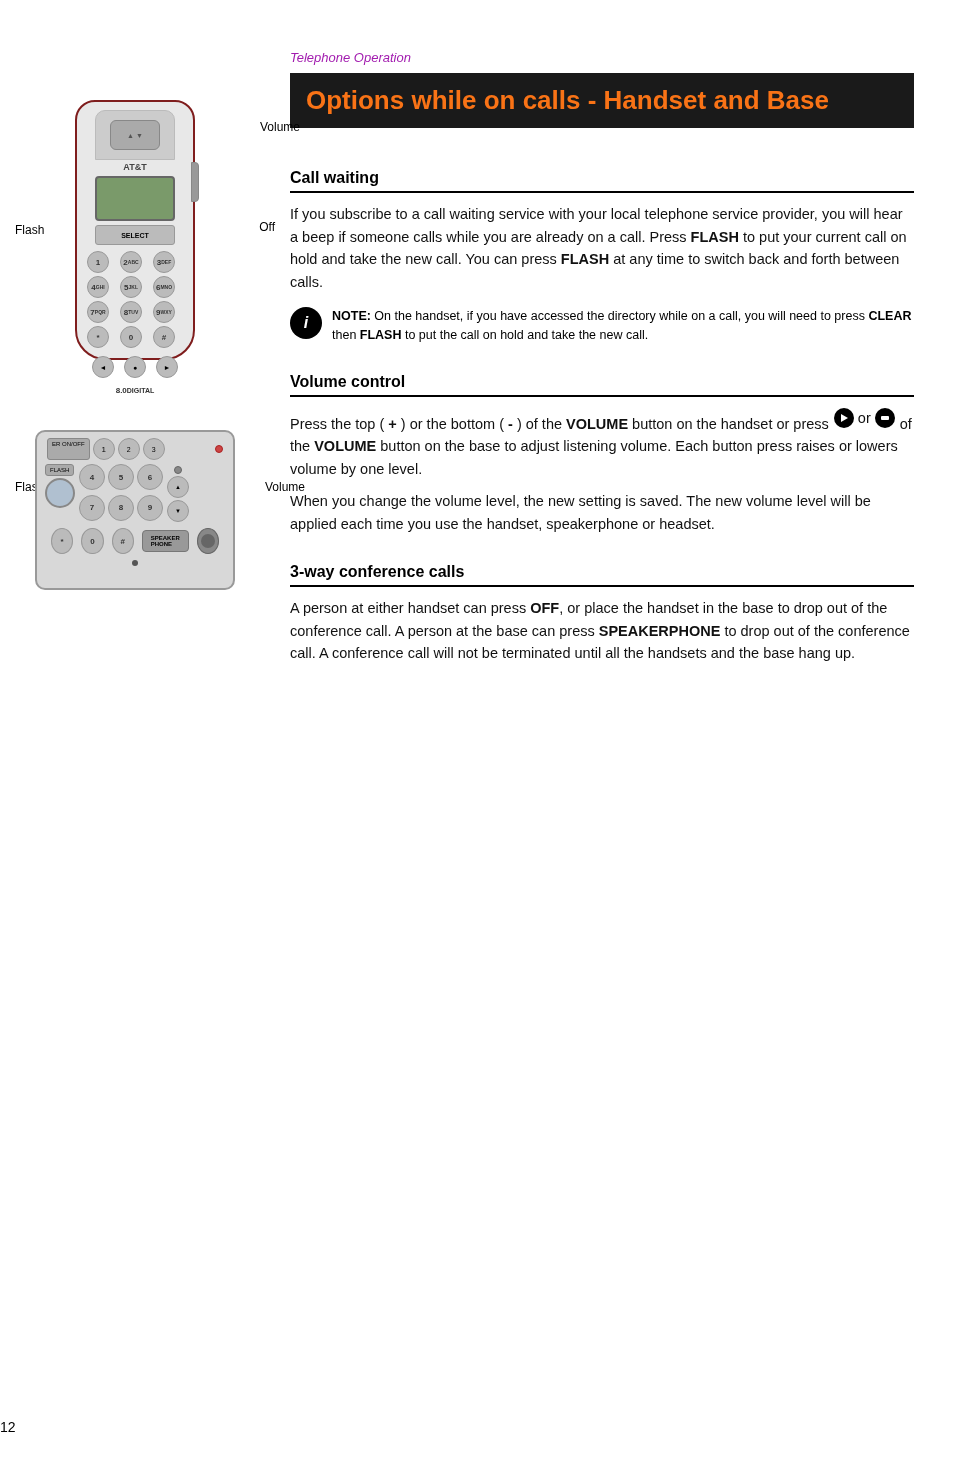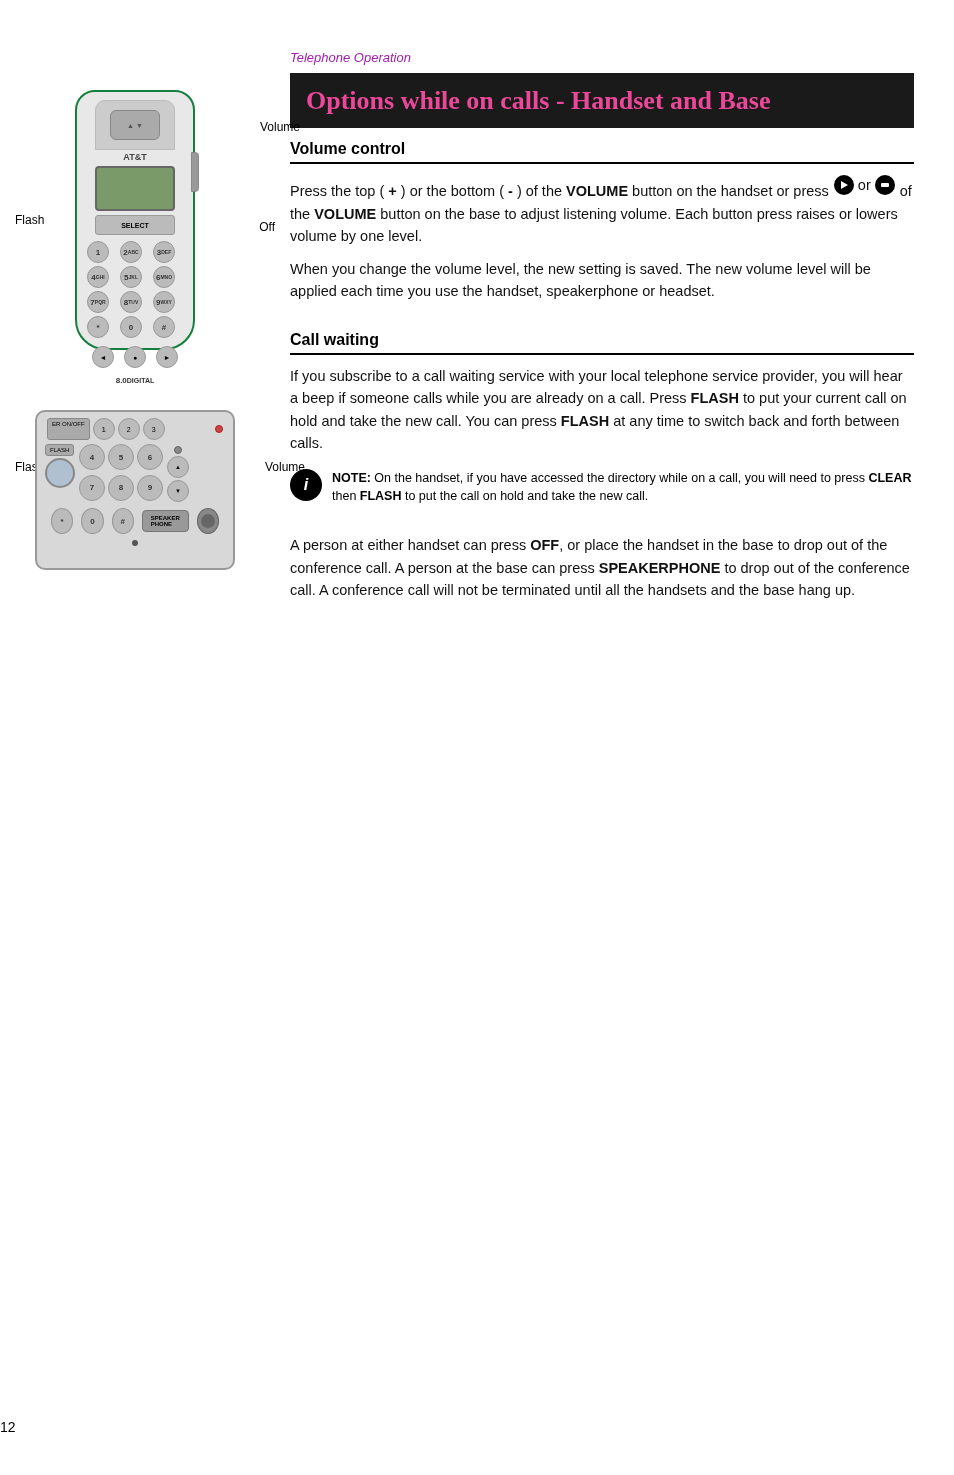--- a/index.html
+++ b/index.html
@@ -40,27 +40,26 @@
     
     .section-label {
       font-style: italic;
       font-size: 13px;
       margin-bottom: 8px;
       color: #a21caf;
     }
 
     .section-title-box {
       background: #1a1a1a;
-      color: #ec4899;
+      color: #f97316;
       padding: 12px 16px;
       font-size: 26px;
       font-weight: bold;
       line-height: 1.2;
-      margin-bottom: 12px;
-      font-family: Liberation Serif, serif;
+      margin-bottom: 41px;
     }
 
     
     .subsection {
       margin-bottom: 28px;
     }
 
     .subsection-title {
       font-size: 16px;
       font-weight: bold;
@@ -133,23 +132,23 @@
       font-size: 12px;
       color: #000;
     }
 
     
     .handset {
       width: 120px;
       height: 260px;
       background: #e8e8e8;
       border-radius: 20px 20px 30px 30px;
-      border: 2px solid #15803d;
+      border: 2px solid #7f1d1d;
       position: relative;
-      margin: 0 auto;
+      margin: 10px auto;
     }
 
     .handset-top {
       width: 80px;
       height: 50px;
       background: #ccc;
       border-radius: 10px 10px 0 0;
       margin: 8px auto 0;
       display: flex;
       align-items: center;
@@ -405,20 +404,38 @@
 
       <span style="position:absolute;right:-55px;top:50px;font-size:12px;">Volume</span>
     </div>
   </div>
 
   <div class="right-col">
 
     <div class="section-label">Telephone Operation</div>
 
     <div class="section-title-box">Options while on calls - Handset and Base</div>
+
+    <div class="subsection">
+      <div class="subsection-title">Call waiting</div>
+      <div class="subsection-body">
+        <p>
+          If you subscribe to a call waiting service with your local telephone service provider, you will hear a beep if someone calls while you are already on a call. Press <strong>FLASH</strong> to put your current call on hold and take the new call. You can press <strong>FLASH</strong> at any time to switch back and forth between calls.
+        </p>
+      </div>
+
+      <div class="note-box">
+        <div class="note-icon">
+          <span style="font-style:italic;font-size:16px;font-weight:bold;">i</span>
+        </div>
+        <div class="note-text">
+          <strong>NOTE:</strong> On the handset, if you have accessed the directory while on a call, you will need to press <strong>CLEAR</strong> then <strong>FLASH</strong> to put the call on hold and take the new call.
+        </div>
+      </div>
+    </div>
 
     <div class="subsection">
       <div class="subsection-title">Volume control</div>
       <div class="subsection-body">
         <p>
           Press the top ( <strong>+</strong> ) or the bottom ( <strong>-</strong> ) of the <strong>VOLUME</strong>
           button on the handset or press 
           <span style="display:inline-flex;align-items:center;gap:3px;">
             <svg width="22" height="22" viewBox="0 0 22 22" style="vertical-align:middle;">
               <circle cx="11" cy="11" r="10" fill="#000"></circle>
@@ -431,38 +448,21 @@
             </svg>
           </span>
           of the <strong>VOLUME</strong> button on the base to adjust listening volume.
           Each button press raises or lowers volume by one level.
         </p>
         <p>When you change the volume level, the new setting is saved. The new volume level will be applied each time you use the handset, speakerphone or headset.</p>
       </div>
     </div>
 
     <div class="subsection">
-      <div class="subsection-title">Call waiting</div>
-      <div class="subsection-body">
-        <p>
-          If you subscribe to a call waiting service with your local telephone service provider, you will hear a beep if someone calls while you are already on a call. Press <strong>FLASH</strong> to put your current call on hold and take the new call. You can press <strong>FLASH</strong> at any time to switch back and forth between calls.
-        </p>
-      </div>
-
-      <div class="note-box">
-        <div class="note-icon">
-          <span style="font-style:italic;font-size:16px;font-weight:bold;">i</span>
-        </div>
-        <div class="note-text">
-          <strong>NOTE:</strong> On the handset, if you have accessed the directory while on a call, you will need to press <strong>CLEAR</strong> then <strong>FLASH</strong> to put the call on hold and take the new call.
-        </div>
-      </div>
-    </div>
-
-    <div class="subsection">
+      <div class="subsection-title">3-way conference calls</div>
       <div class="subsection-body">
         <p>
           A person at either handset can press <strong>OFF</strong>, or place the handset in the base to drop out of the conference call. A person at the base can press <strong>SPEAKERPHONE</strong> to drop out of the conference call. A conference call will not be terminated until all the handsets and the base hang up.
         </p>
       </div>
     </div>
 
   </div>
 </div>
 

